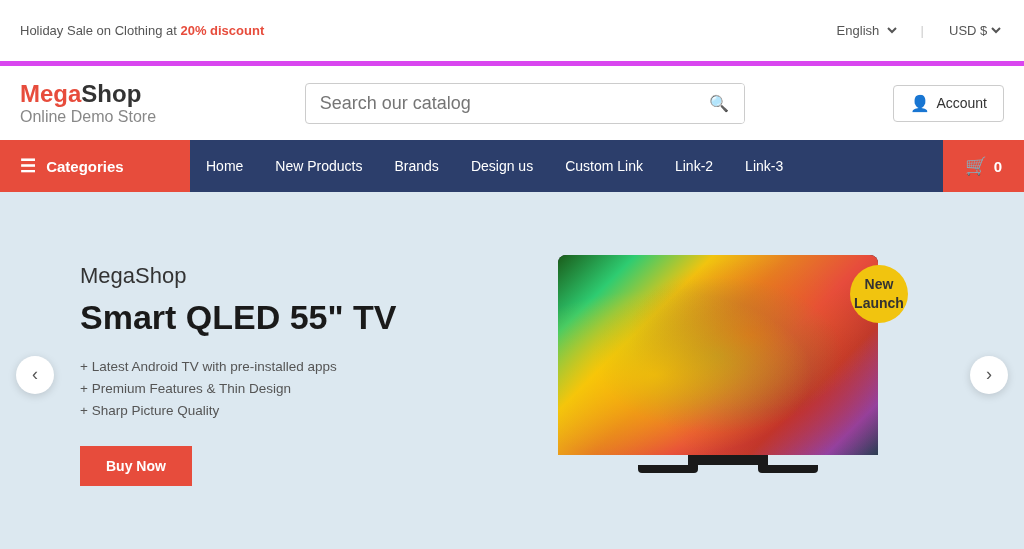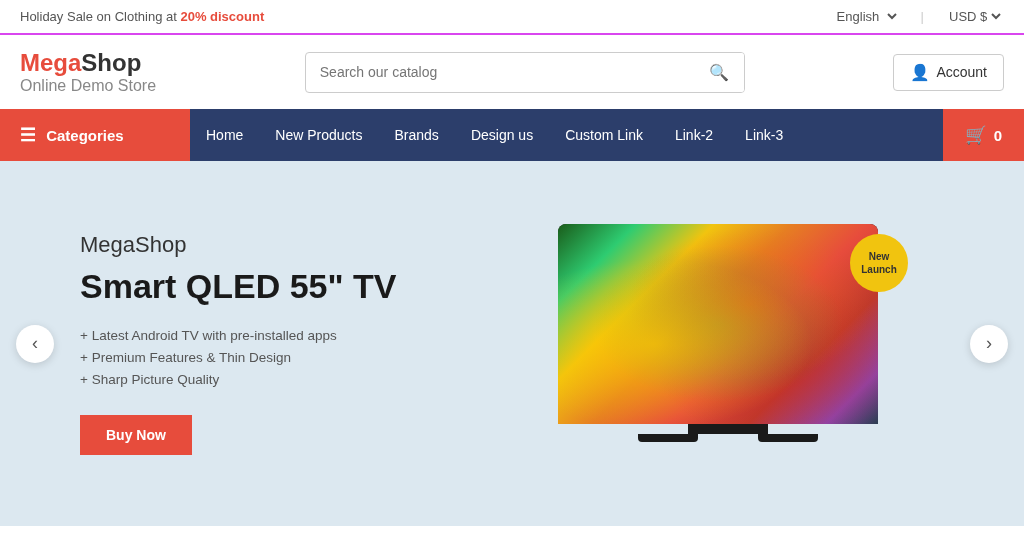--- a/index.html
+++ b/index.html
@@ -4,24 +4,24 @@
   <style>
     * { margin: 0; padding: 0; box-sizing: border-box; }
     body { font-family: Arial, sans-serif; width: 1024px; overflow-x: hidden; background: #fff; }
 
     
     .top-bar {
       background: #fff;
       display: flex;
       justify-content: space-between;
       align-items: center;
-      padding: 8px 20px;
+      padding: 22px 20px;
       font-size: 13px;
       color: #333;
-      border-bottom: 2px solid #d946ef;
+      border-bottom: 5px solid #d946ef;
     }
     .top-bar-left { color: #555; }
     .top-bar-left .discount { color: #e74c3c; font-weight: bold; }
     .top-bar-right { display: flex; align-items: center; gap: 17px; color: #555; }
     .top-bar-right select {
       border: none; background: transparent; font-size: 13px; cursor: pointer; color: #555;
       outline: none;
     }
     .separator { color: #ccc; margin: 0 4px; }
 
@@ -42,21 +42,21 @@
       border: 1px solid #ccc;
       border-radius: 4px;
       overflow: hidden;
       width: 440px;
     }
     .search-bar input {
       flex: 1;
       border: none;
       outline: none;
       padding: 4px 14px;
-      font-size: 14px;
+      font-size: 18px;
       color: #999;
     }
     .search-bar button {
       background: #fff;
       border: none;
       padding: 10px 14px;
       cursor: pointer;
       color: #555;
       font-size: 16px;
     }
@@ -235,21 +235,21 @@
       right: -10px;
       background: #f1c40f;
       color: #333;
       width: 58px;
       height: 58px;
       border-radius: 50%;
       display: flex;
       flex-direction: column;
       align-items: center;
       justify-content: center;
-      font-size: 10px;
+      font-size: 14px;
       font-weight: bold;
       text-align: center;
       line-height: 1.3;
       z-index: 3;
     }
     
     .arrow-btn {
       position: absolute;
       top: 50%;
       transform: translateY(-50%);

